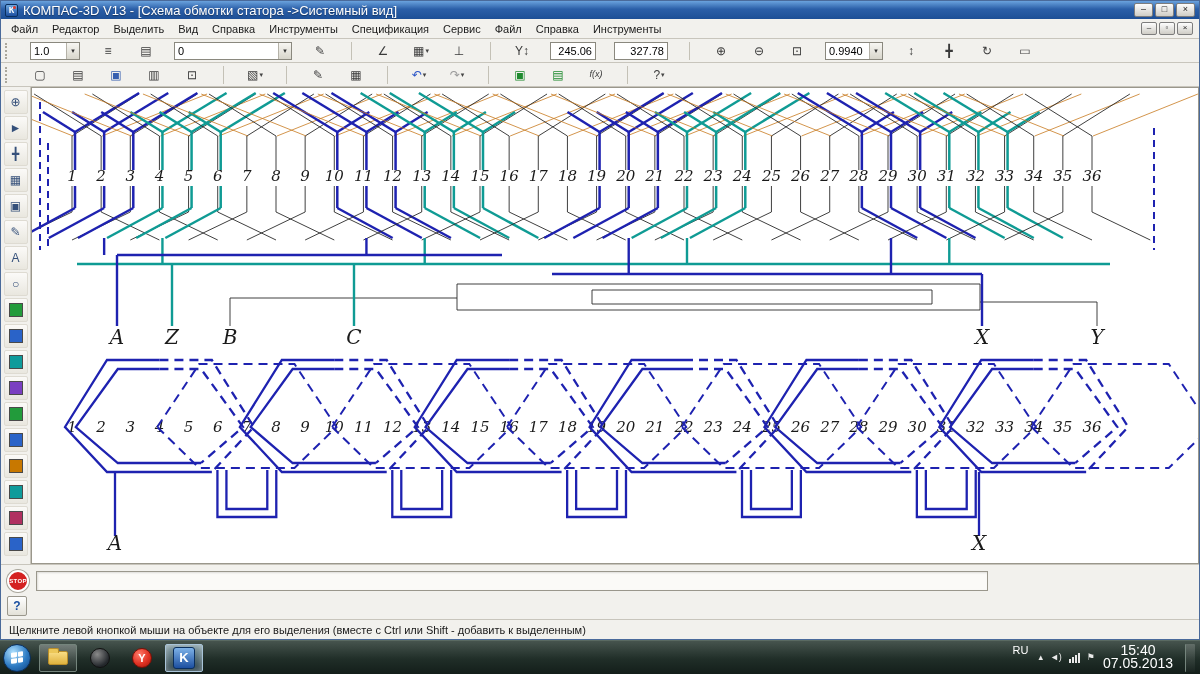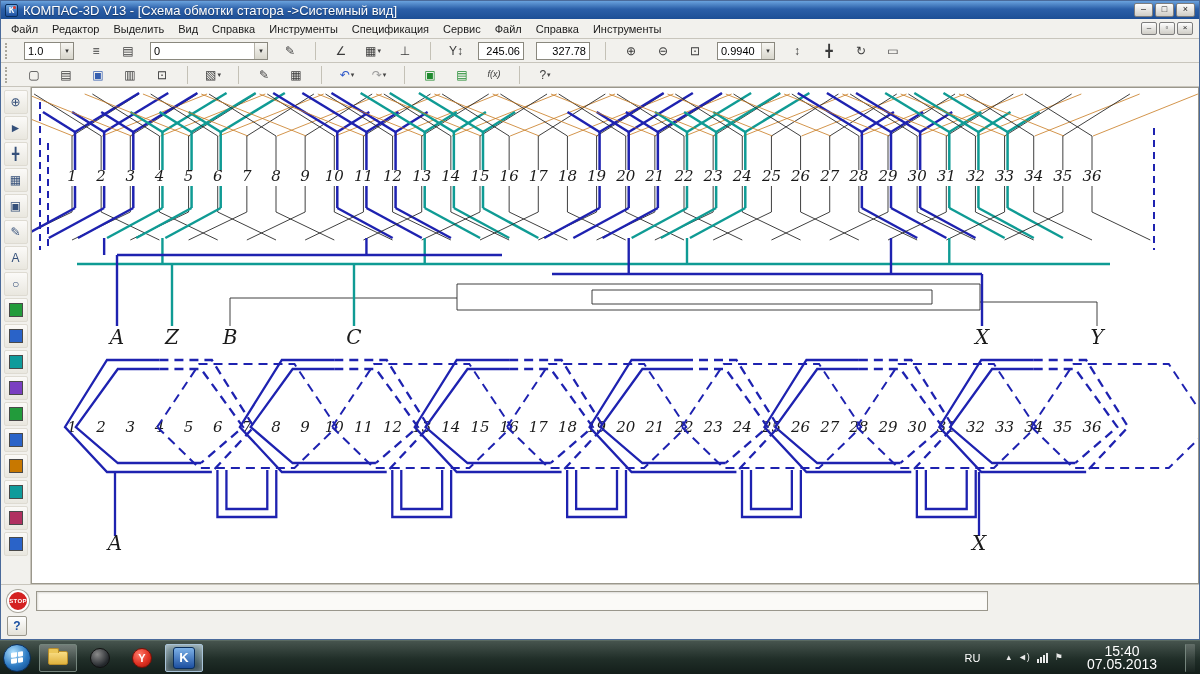--- a/index.html
+++ b/index.html
@@ -13,21 +13,21 @@
   .title-text{font-size:13px;text-shadow:0 1px 1px rgba(0,0,0,.4);white-space:nowrap}
   .tbtns{margin-left:auto;display:flex;gap:2px}
   .wbtn{width:19px;height:14px;background:linear-gradient(#fdfdfd,#cfcdc6);border:1px solid #7d7d7d;border-radius:2px;font-size:9px;line-height:11px;text-align:center;color:#222}
   
   .menubar{height:20px;background:#f2f1ed;display:flex;align-items:center;border-bottom:1px solid #c8c5bc;padding:0 3px;flex:0 0 auto}
   .menu-items{display:flex}
   .menu-item{padding:3px 7px;color:#1a1a1a;white-space:nowrap}
   .mdi{margin-left:auto;display:flex;gap:2px;padding-right:3px}
   .mdi .wbtn{width:16px;height:13px;line-height:10px;font-size:8px}
   
-  .toolbar{height:24px;background:#f2f1ed;display:flex;align-items:center;gap:12px;border-bottom:1px solid #c8c5bc;padding:0 3px;flex:0 0 auto}
+  .toolbar{height:24px;background:#f2f1ed;display:flex;align-items:center;gap:18px;border-bottom:1px solid #c8c5bc;padding:0 3px;flex:0 0 auto}
   .grip{width:3px;height:16px;border-left:2px dotted #aaa79c;margin:0 4px 0 1px}
   .tbtn{min-width:20px;height:20px;display:flex;align-items:center;justify-content:center;border:1px solid transparent;border-radius:2px;padding:0 1px}
   .glyph{color:#3a3a3a;font-size:12px;line-height:1}
   .glyph.fx{font-style:italic;font-size:9px}
   .dd{font-size:7px;color:#444;margin-left:1px}
   .combo{height:18px;background:#fff;border:1px solid #8a887e;display:flex;align-items:center;font-size:11px}
   .cval{flex:1;padding:0 3px;white-space:nowrap}
   .combo .arrow{width:13px;height:100%;background:linear-gradient(#f7f6f2,#d8d6cc);border-left:1px solid #b5b2a8;font-size:7px;display:flex;align-items:center;justify-content:center;color:#333}
   .field{height:18px;background:#fff;border:1px solid #8a887e;font-size:11px;display:flex;align-items:center;justify-content:flex-end;padding:0 3px;white-space:nowrap}
   .vsep{width:1px;height:18px;background:#c4c1b6;margin:0 3px}
@@ -54,21 +54,21 @@
   .flag div{background:#fff;border-radius:1px}
   .task-btn{width:38px;height:28px;display:flex;align-items:center;justify-content:center;border-radius:2px;border:1px solid transparent}
   .task-btn.boxed{border:1px solid #74847c;background:linear-gradient(rgba(255,255,255,.28),rgba(255,255,255,.05))}
   .task-btn.active{border:1px solid #a9c4d8;background:linear-gradient(rgba(190,225,245,.55),rgba(110,160,205,.25));box-shadow:inset 0 0 6px rgba(255,255,255,.45)}
   .folder-icon{width:20px;height:14px;background:linear-gradient(#f9dd84,#dfb23f);border:1px solid #b98e2a;border-radius:2px;position:relative}
   .folder-icon::before{content:"";position:absolute;top:-4px;left:-1px;width:9px;height:4px;background:#ecc758;border:1px solid #b98e2a;border-bottom:none;border-radius:2px 2px 0 0}
   .circle-icon{width:20px;height:20px;border-radius:50%}
   .dark-circle{background:radial-gradient(circle at 35% 30%,#8a8a8a,#23272b 70%);border:1px solid #111}
   .red-circle{background:radial-gradient(circle at 35% 30%,#ff7a6a,#e03324 55%,#9c1408);border:1px solid #7a0f06;color:#fff;font-weight:bold;font-size:11px;display:flex;align-items:center;justify-content:center}
   .kompas-icon{width:22px;height:22px;background:linear-gradient(#7db2e8,#1c4fa0);border:1px solid #0a2f5e;border-radius:3px;color:#fff;font-weight:bold;font-size:13px;display:flex;align-items:center;justify-content:center}
-  .tray{margin-left:auto;display:flex;align-items:center;gap:24px;color:#fff;padding-right:2px}
+  .tray{margin-left:auto;display:flex;gap:8px;color:#fff;padding-right:2px}
   .lang{font-size:11px;color:#fff;padding:0 2px}
   .tray-icon{color:#eaeaea;font-size:9px;line-height:1}
   .netbars{display:flex;align-items:flex-end;gap:1px;height:11px}
   .netbars div{width:2px;background:#eaeaea}
   .clock{text-align:center;line-height:13px;font-size:14px;color:#fff}
   .show-desktop{width:10px;height:28px;border-left:1px solid #74847c;background:linear-gradient(rgba(255,255,255,.18),rgba(255,255,255,.02));margin-left:4px;border-radius:1px}
 </style>
 </head>
 <body>
 
@@ -734,20 +734,23 @@
   <div class="prop">
     <div class="prop-row">
       <div class="stop">STOP</div>
       <div class="msgfield"></div>
     </div>
     <div class="prop-row">
       <div class="helpbtn">?</div>
     </div>
   </div>
 
+  <div class="statusbar">
+    <span>Щелкните левой кнопкой мыши на объекте для его выделения (вместе с Ctrl или Shift - добавить к выделенным)</span>
+  </div>
 </div>
 
 <div class="taskbar">
   <div class="orb">
     <div class="flag">
         <div></div>
         <div></div>
         <div></div>
         <div></div>
       </div>

